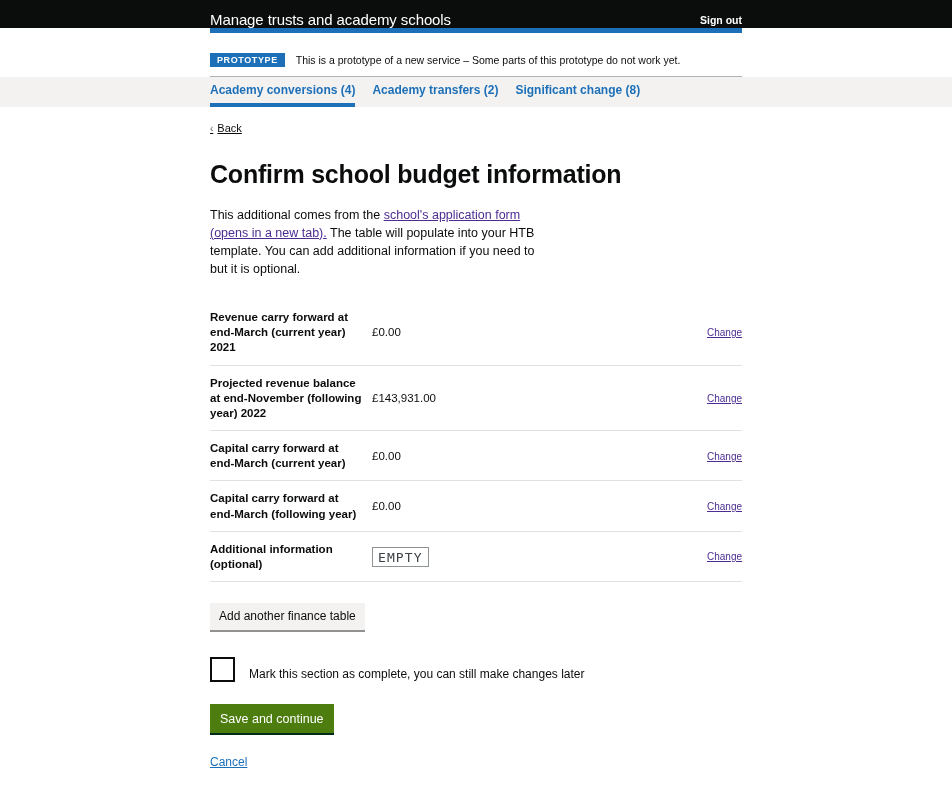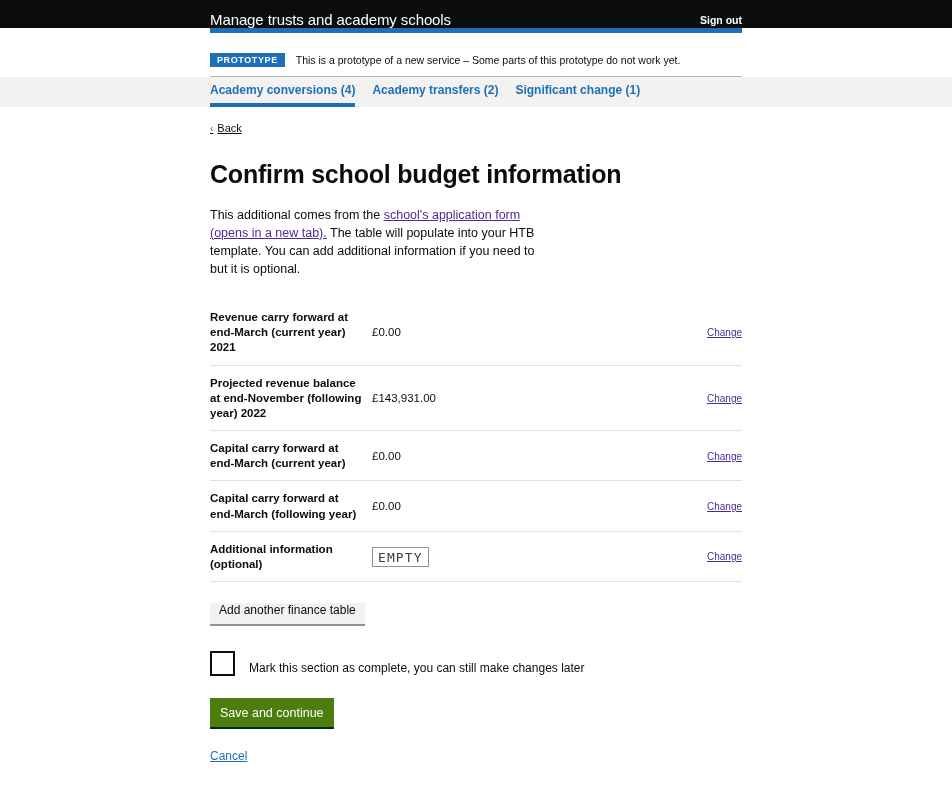--- a/index.html
+++ b/index.html
@@ -199,21 +199,21 @@
 
   
   .btn-secondary {
     display: inline-block;
     background: #f3f2f1;
     color: #0b0c0c;
     border: none;
     border-bottom: 2px solid #929191;
     font-family: "Liberation Sans", sans-serif;
     font-size: 12px;
-    padding: 1px 9px 6px 9px;
+    padding: 7px 9px 6px 9px;
     margin-top: 21px;
     cursor: pointer;
     line-height: 1.15;
   }
   .checkbox-row {
     display: flex;
     align-items: flex-end;
     margin-top: 25px;
   }
   .checkbox-box {
@@ -275,21 +275,21 @@
 
 <div class="phase-banner">
   <span class="phase-tag">PROTOTYPE</span>
   <span class="phase-text">This is a prototype of a new service – Some parts of this prototype do not work yet.</span>
 </div>
 
 <div class="tabs-strip">
   <div class="tabs-inner">
     <a href="#" class="tab active">Academy conversions (4)</a>
     <a href="#" class="tab">Academy transfers (2)</a>
-    <a href="#" class="tab">Significant change (1)</a>
+    <a href="#" class="tab">Significant change (8)</a>
   </div>
 </div>
 
 <div class="main">
 
   <a href="#" class="back-link">
     <span class="back-chevron">‹</span>
       <span>Back</span>
   </a>
 

